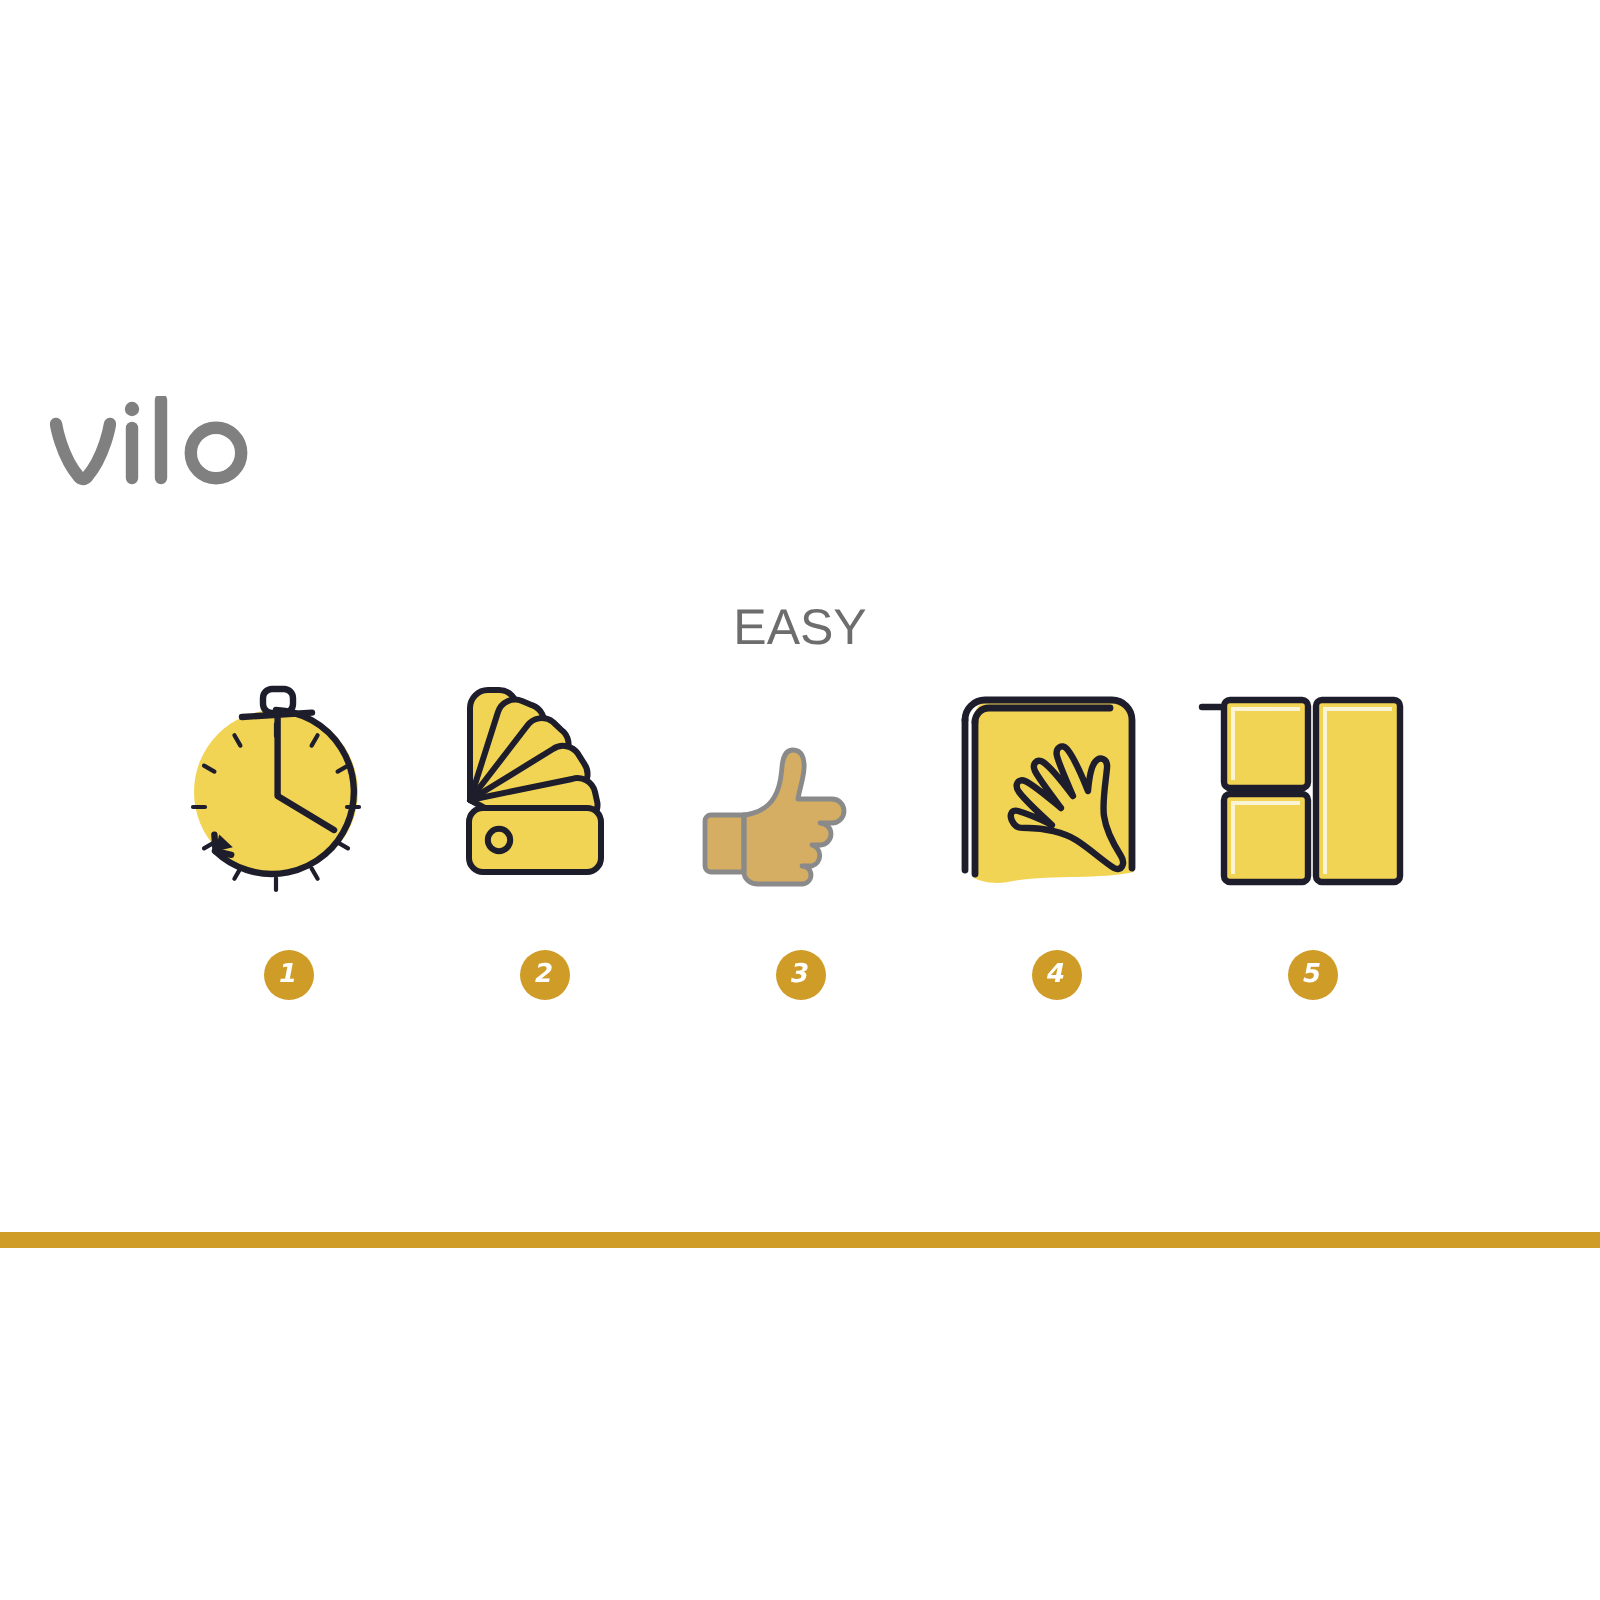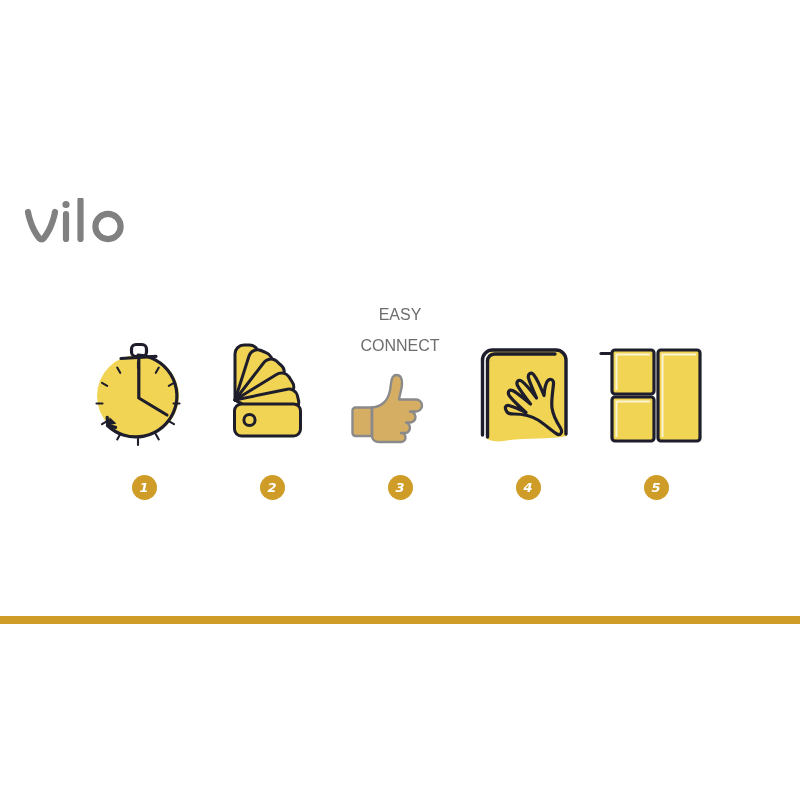--- a/index.html
+++ b/index.html
@@ -81,21 +81,21 @@
   }
 
   
   .easy-connect {
     position: absolute;
     left: 0;
     top: -1px;
     width: 128px;
     text-align: center;
     color: #6d6d6d;
-    font-size: 16px;
+    font-size: 25px;
     line-height: 31px;
     font-family: "Liberation Sans", sans-serif;
     white-space: nowrap;
   }
   .easy-connect span { display: block; }
 
   
   .bottom-rule {
     position: absolute;
     left: 0;
@@ -179,21 +179,20 @@
 
           <circle cx="41.5" cy="116" r="5.6" fill="#f2d455" stroke="#1d1d2b" stroke-width="3"></circle>
         </svg>
       </div>
       <div class="step-badge">2</div>
     </div>
 
     <div class="step">
       <div class="easy-connect">
         <span>EASY</span>
-        <span>CONNECT</span>
       </div>
       <div class="step-art">
         <svg viewBox="0 0 128 150" width="128" height="150">
           <g stroke="#8a8a8a" stroke-width="2.4" stroke-linejoin="round" stroke-linecap="round" fill="#d5ae63">
 
             <path d="M16.5 106.5 L16.5 129 A3 3 0 0 0 19.5 132 L36 132 L36 103.5 L19.5 103.5 A3 3 0 0 0 16.5 106.5 Z"></path>
 
             <path d="M36 103.5
                      C36 103.5, 43 103, 48 98.5
                      C53.5 93.5, 54.5 85.5, 55 79.5

